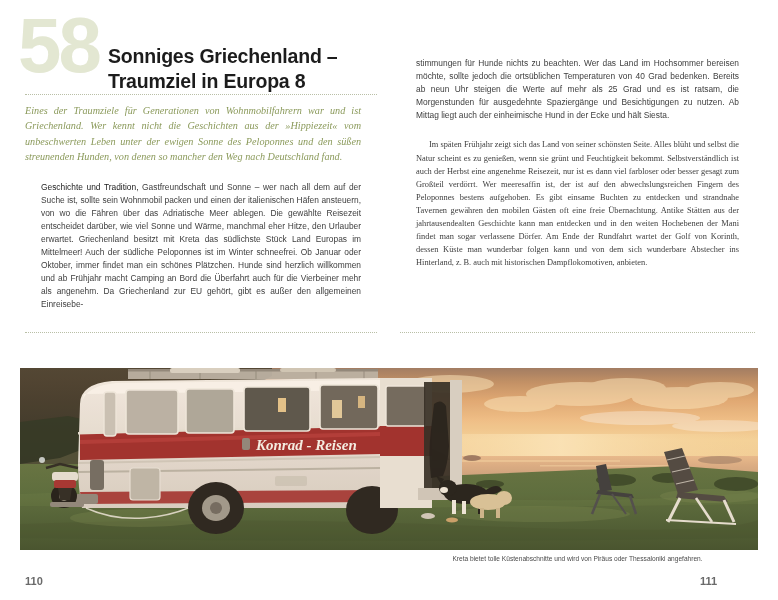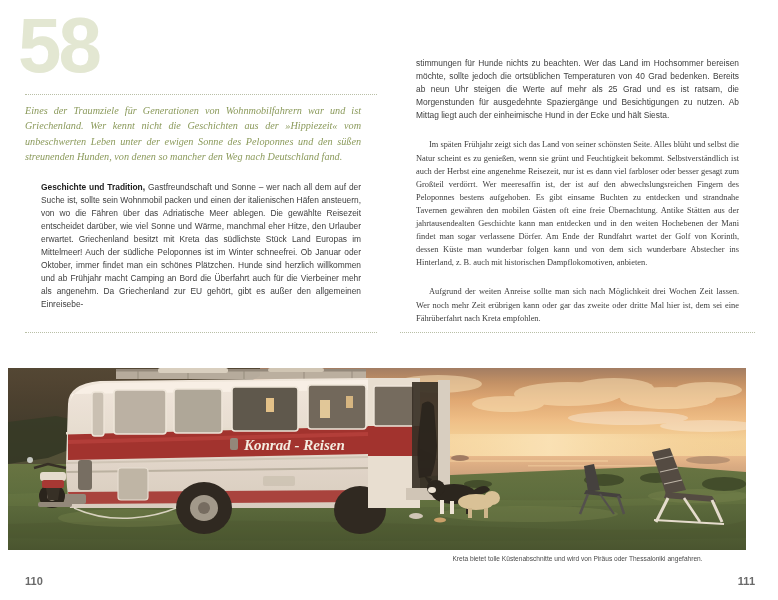--- a/index.html
+++ b/index.html
@@ -88,28 +88,28 @@
     text-align: justify;
     margin: 0 16px 14px 0;
   }
   .body-p {
     margin: 16px;
     text-align: justify;
     color: #3d3d3d;
   }
   .body-p + .body-p { text-indent: 13px; font-family: Liberation Serif, serif; }
   .lead-in {
-    font-weight: 700;
+    font-weight: 400;
     color: #1c1c1c;
   }
 
   
   .photo-wrap {
     position: absolute;
-    left: 8px;
+    left: 20px;
     top: 368px;
     width: 738px;
     height: 182px;
     overflow: hidden;
   }
   .photo {
     position: absolute;
     inset: 0;
   }
 
@@ -129,52 +129,50 @@
   
   .folio {
     position: absolute;
     top: 575px;
     font-family: "Liberation Sans", sans-serif;
     font-size: 11px;
     font-weight: 700;
     color: #6a6a6a;
   }
   .folio-left  { left: 25px; }
-  .folio-right { left: 700px; width: 55px; text-align: right; }
+  .folio-right { left: 700px; width: 55px; text-align: left; }
 </style>
 </head>
 <body>
 
 <div class="spread">
 
   <div class="header">
     <div class="chapter-number">58</div>
     <h1 class="headline">
-      <br>
+      <span>Sonniges Griechenland –</span><br>
+      <span>Traumziel in Europa 8</span>
     </h1>
   </div>
 
   <hr class="rule rule-top-left">
 
   <div class="col col-left">
     <p class="intro">Eines der Traumziele für Generationen von Wohnmobilfahrern war und ist Griechenland. Wer kennt nicht die Geschichten aus der »Hippiezeit« vom unbeschwerten Leben unter der ewigen Sonne des Peloponnes und den süßen streunenden Hunden, von denen so mancher den Weg nach Deutschland fand.</p>
     <p class="body-p">
       <span class="lead-in">Geschichte und Tradition,</span><span> Gastfreundschaft und Sonne – wer nach all dem auf der Suche ist, sollte sein Wohnmobil packen und einen der italienischen Häfen ansteuern, von wo die Fähren über das Adriatische Meer ablegen. Die gewählte Reisezeit entscheidet darüber, wie viel Sonne und Wärme, manchmal eher Hitze, den Urlauber erwartet. Griechenland besitzt mit Kreta das südlichste Stück Land Europas im Mittelmeer! Auch der südliche Peloponnes ist im Winter schneefrei. Ob Januar oder Oktober, immer findet man ein schönes Plätzchen. Hunde sind herzlich willkommen und ab Frühjahr macht Camping an Bord die Überfahrt auch für die Vierbeiner mehr als angenehm. Da Griechenland zur EU gehört, gibt es außer den allgemeinen Einreisebe-</span>
     </p>
   </div>
 
   <div class="col col-right">
     <p class="body-p">
       <span>stimmungen für Hunde nichts zu beachten. Wer das Land im Hochsommer bereisen möchte, sollte jedoch die ortsüblichen Temperaturen von 40 Grad bedenken. Bereits ab neun Uhr steigen die Werte auf mehr als 25 Grad und es ist ratsam, die Morgenstunden für ausgedehnte Spaziergänge und Besichtigungen zu nutzen. Ab Mittag liegt auch der einheimische Hund in der Ecke und hält Siesta.</span>
     </p>
     <p class="body-p">
       <span>Im späten Frühjahr zeigt sich das Land von seiner schönsten Seite. Alles blüht und selbst die Natur scheint es zu genießen, wenn sie grünt und Feuchtigkeit bekommt. Selbstverständlich ist auch der Herbst eine angenehme Reisezeit, nur ist es dann viel farbloser oder besser gesagt zum Großteil verdörrt. Wer meeresaffin ist, der ist auf den abwechslungsreichen Fingern des Peloponnes bestens aufgehoben. Es gibt einsame Buchten zu entdecken und strandnahe Tavernen gewähren den mobilen Gästen oft eine freie Übernachtung. Antike Stätten aus der jahrtausendealten Geschichte kann man entdecken und in den weiten Hochebenen der Mani findet man sogar verlassene Dörfer. Am Ende der Rundfahrt wartet der Golf von Korinth, dessen Küste man wunderbar folgen kann und von dem sich wunderbare Abstecher ins Hinterland, z. B. auch mit historischen Dampflokomotiven, anbieten.</span>
-    </p>
-    <p class="body-p">
-      <span>Aufgrund der weiten Anreise sollte man sich nach Möglichkeit drei Wochen Zeit lassen. Wer noch mehr Zeit erübrigen kann oder gar das zweite oder dritte Mal hier ist, dem sei eine Fährüberfahrt nach Kreta empfohlen.</span>
     </p>
   </div>
 
   <hr class="rule rule-bot-left">
   <hr class="rule rule-bot-right">
 
   <div class="photo-wrap">
     <svg class="photo" viewBox="0 0 738 182" preserveAspectRatio="none">
       <defs>
         <linearGradient id="skyGrad" x1="0" y1="0" x2="0" y2="1">

